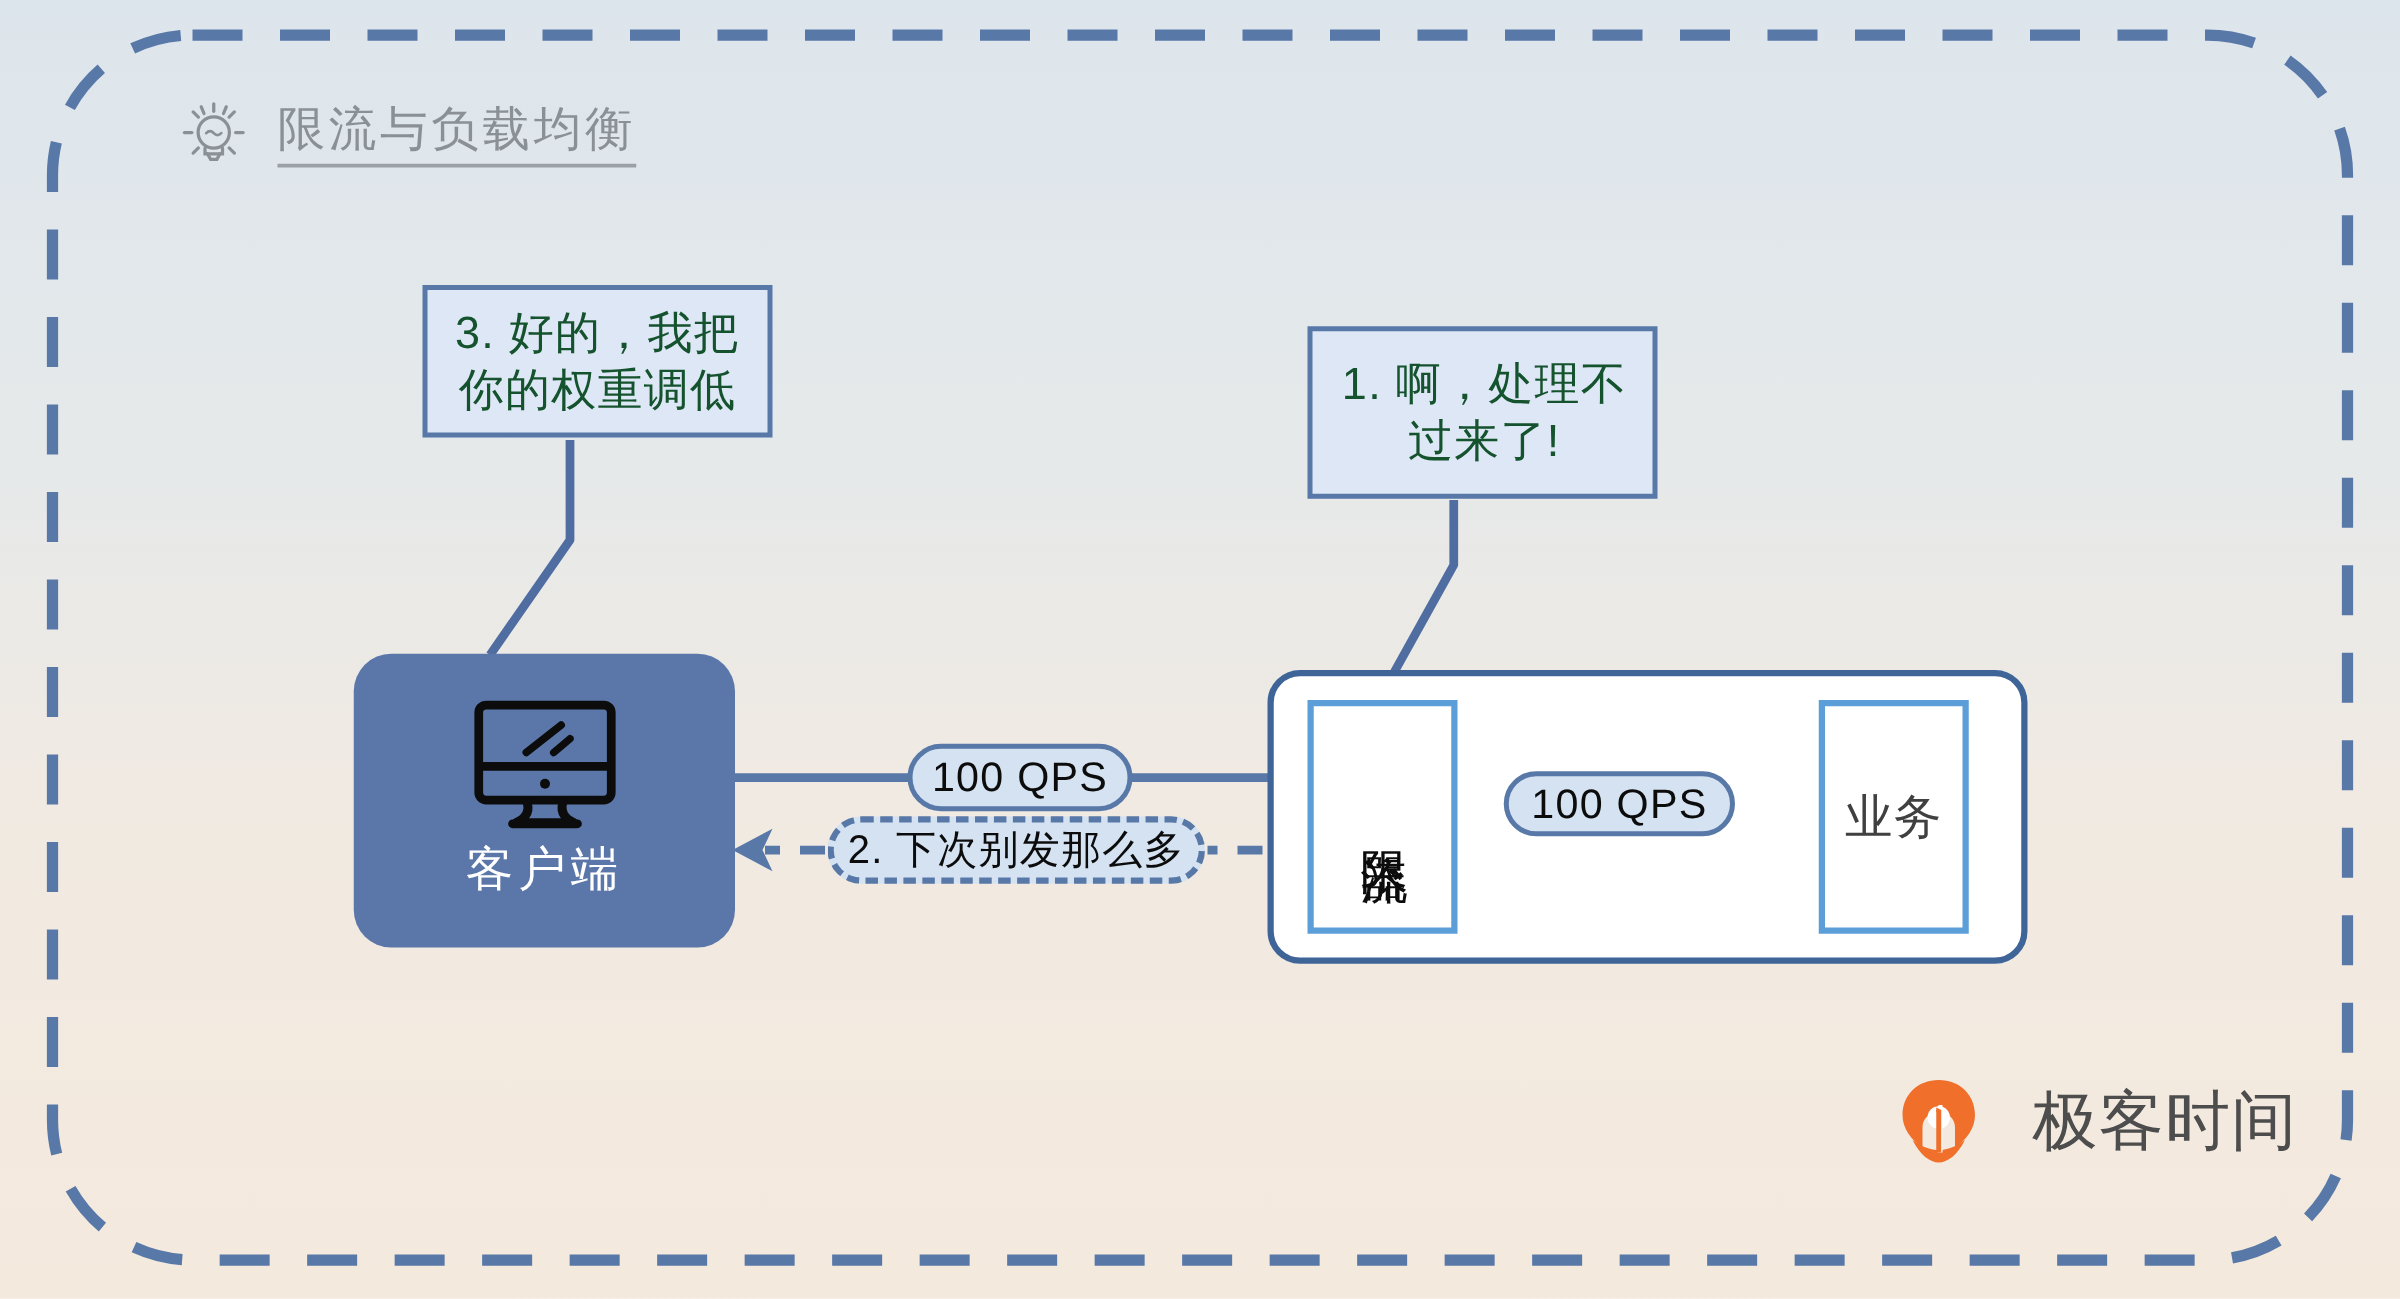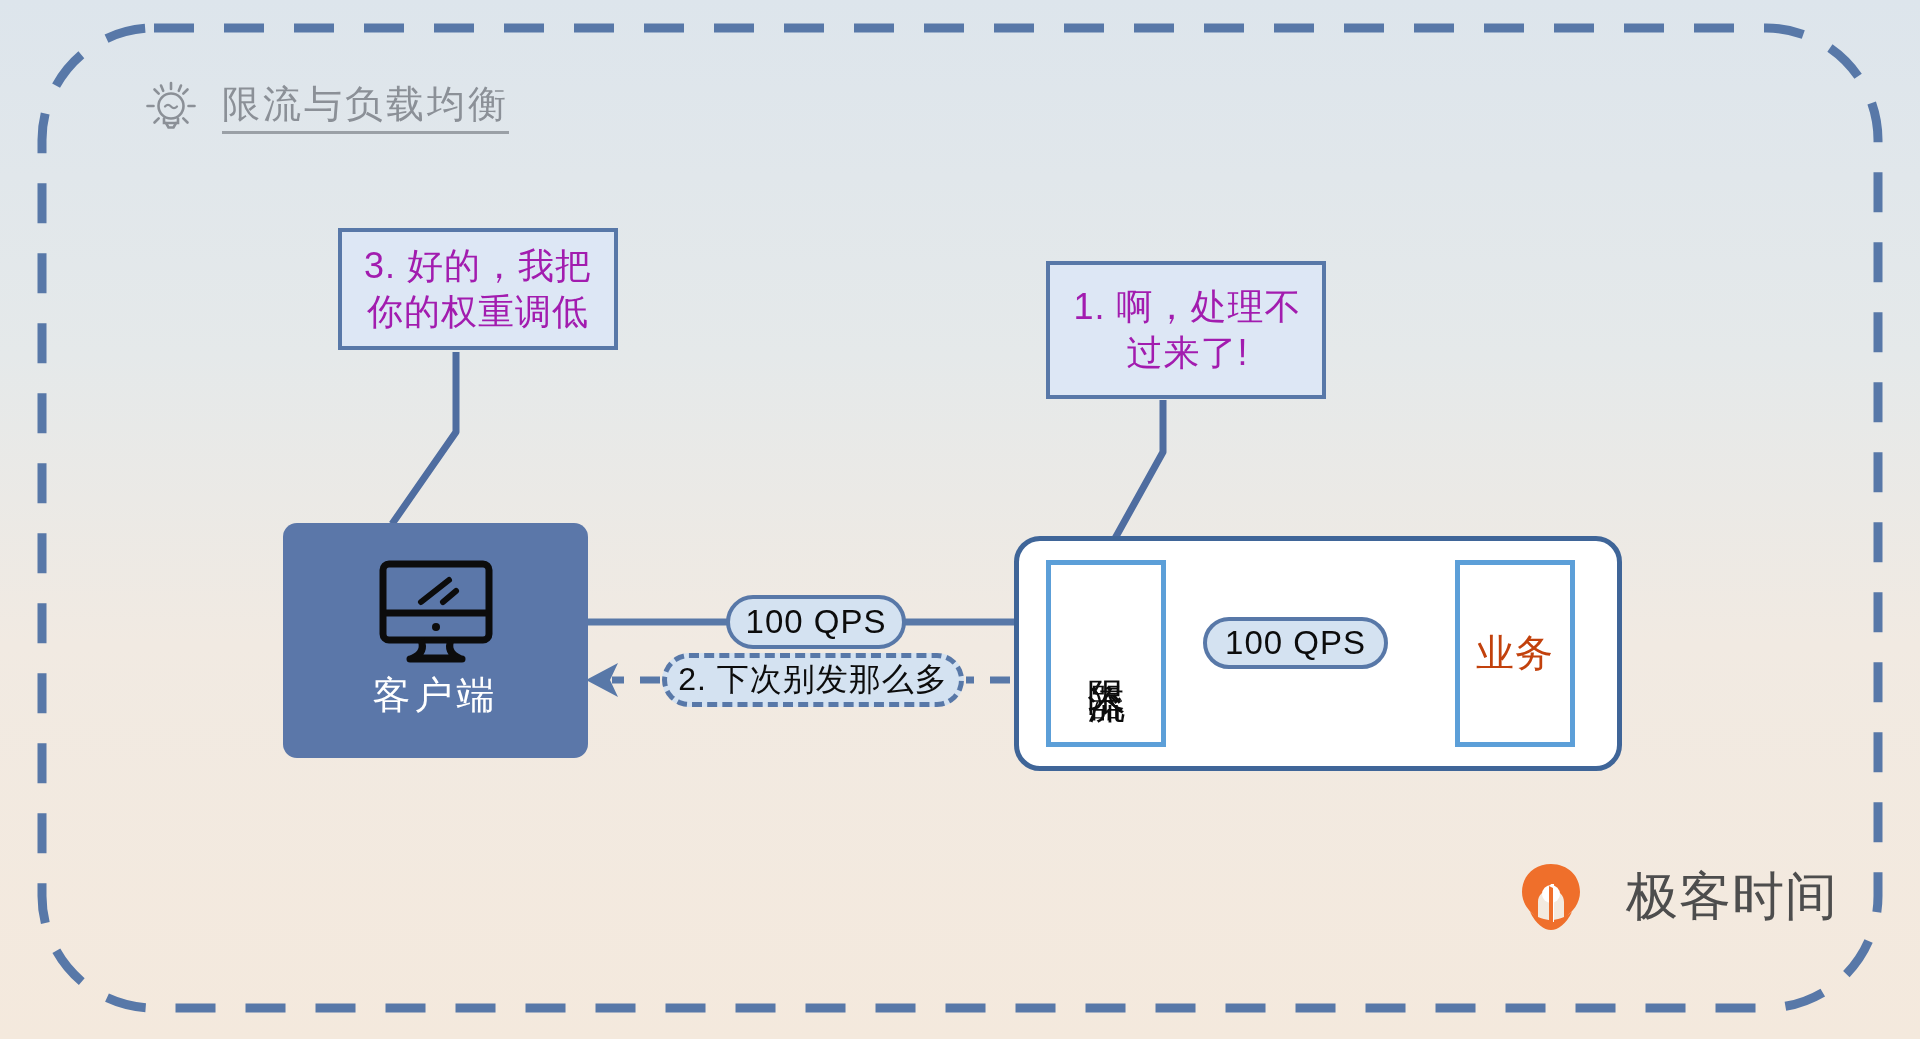--- a/index.html
+++ b/index.html
@@ -48,21 +48,21 @@
     line-height: 1.1;
     white-space: nowrap;
   }
 
   
   .callout {
     position: absolute;
     background: #dde7f5;
     border: 4px solid #5878a8;
     box-sizing: border-box;
-    color: #a21caf;
+    color: #14532d;
     font-size: 36px;
     line-height: 1.28;
     text-align: center;
     display: flex;
     align-items: center;
     justify-content: center;
     padding: 10px 14px;
     letter-spacing: 1px;
   }
   #callout-3 {
@@ -71,21 +71,21 @@
   #callout-1 {
     left: 1046px; top: 261px; width: 280px; height: 138px; padding-left: 17px;
   }
 
   
   #client-node {
     position: absolute;
     left: 283px; top: 523px;
     width: 305px; height: 235px;
     background: #5b77a9;
-    border-radius: 14px;
+    border-radius: 30px;
     display: flex;
     flex-direction: column;
     align-items: center;
     justify-content: center;
     gap: 6px;
   }
   #monitor-icon { width: 118px; height: 104px; display: block; }
   #client-label {
     color: #ffffff;
     font-size: 38px;
@@ -123,21 +123,21 @@
     position: absolute;
     left: 1455px; top: 560px;
     width: 120px; height: 187px;
     border: 5px solid #5c9fd8;
     background: #ffffff;
     box-sizing: border-box;
     display: flex; align-items: center; justify-content: center;
   }
   #business-label {
     font-size: 38px;
-    color: #c2410c;
+    color: #404040;
     letter-spacing: 1px;
   }
 
   
   .pill {
     position: absolute;
     background: #d4e2f1;
     border: 4px solid #5878a8;
     border-radius: 999px;
     box-sizing: border-box;

